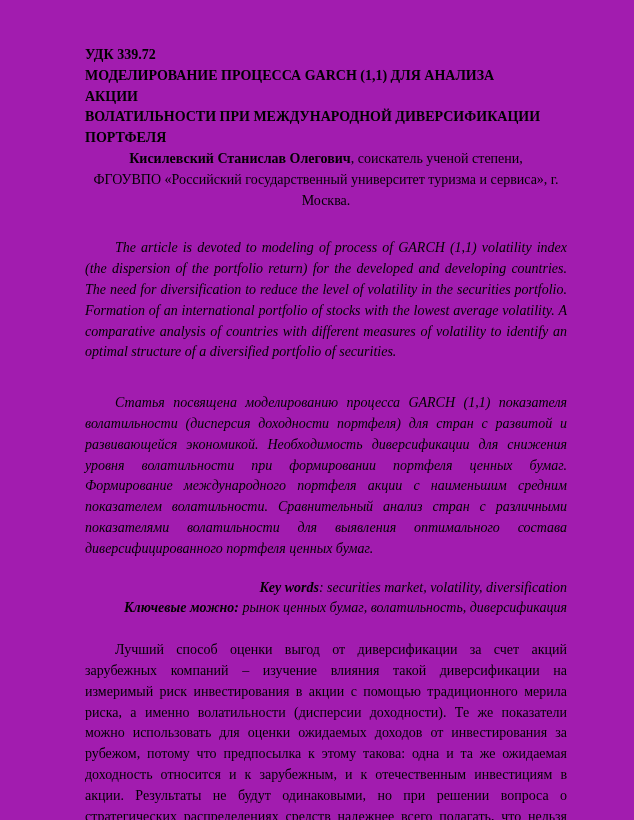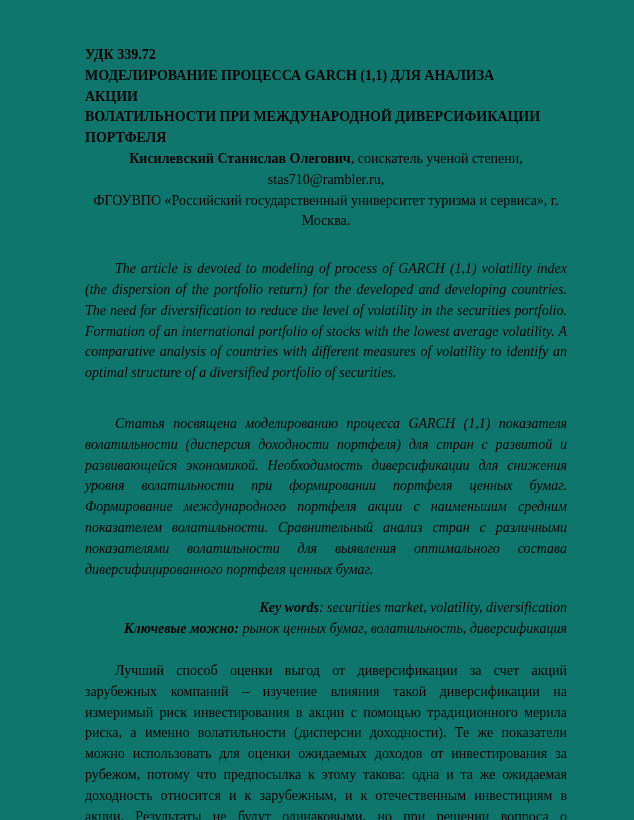--- a/index.html
+++ b/index.html
@@ -4,21 +4,21 @@
 <style>
   html, body {
     margin: 0;
     padding: 0;
     background: #ffffff;
   }
   .page {
     position: relative;
     width: 634px;
     height: 820px;
-    background: #0f766e;
+    background: #a21caf;
     color: #000000;
     font-family: "Liberation Serif", "DejaVu Serif", serif;
     font-size: 14px;
     line-height: 20.8px;
     box-sizing: border-box;
     padding: 45px 67px 0 85px;
     overflow: hidden;
   }
   .udc {
     font-weight: bold;
@@ -68,21 +68,20 @@
   <div class="title">
     <div>МОДЕЛИРОВАНИЕ ПРОЦЕССА GARCH (1,1) ДЛЯ АНАЛИЗА</div>
     <div>АКЦИИ</div>
     <div>ВОЛАТИЛЬНОСТИ ПРИ МЕЖДУНАРОДНОЙ ДИВЕРСИФИКАЦИИ ПОРТФЕЛЯ</div>
   </div>
 
   <div class="center-line">
     <span class="author-name">Кисилевский Станислав Олегович</span><span>, соискатель ученой степени,</span>
   </div>
 
-  <div class="center-line">stas710@rambler.ru,</div>
 
   <div class="center-line">ФГОУВПО «Российский государственный университет туризма и сервиса», г. Москва.</div>
 
   <p class="para abstract abstract-en">The article is devoted to modeling of process of GARCH (1,1) volatility index (the dispersion of the portfolio return) for the developed and developing countries. The need for diversification to reduce the level of volatility in the securities portfolio. Formation of an international portfolio of stocks with the lowest average volatility. A comparative analysis of countries with different measures of volatility to identify an optimal structure of a diversified portfolio of securities.</p>
 
   <p class="para abstract abstract-ru">Статья посвящена моделированию процесса GARCH (1,1) показателя волатильности (дисперсия доходности портфеля) для стран с развитой и развивающейся экономикой. Необходимость диверсификации для снижения уровня волатильности при формировании портфеля ценных бумаг. Формирование международного портфеля акции с наименьшим средним показателем волатильности. Сравнительный анализ стран с различными показателями волатильности для выявления оптимального состава диверсифицированного портфеля ценных бумаг.</p>
 
   <div class="keywords">
     <div class="kw-line">
       <span class="kw-label">Key words</span><span>: securities market, volatility, diversification</span>

